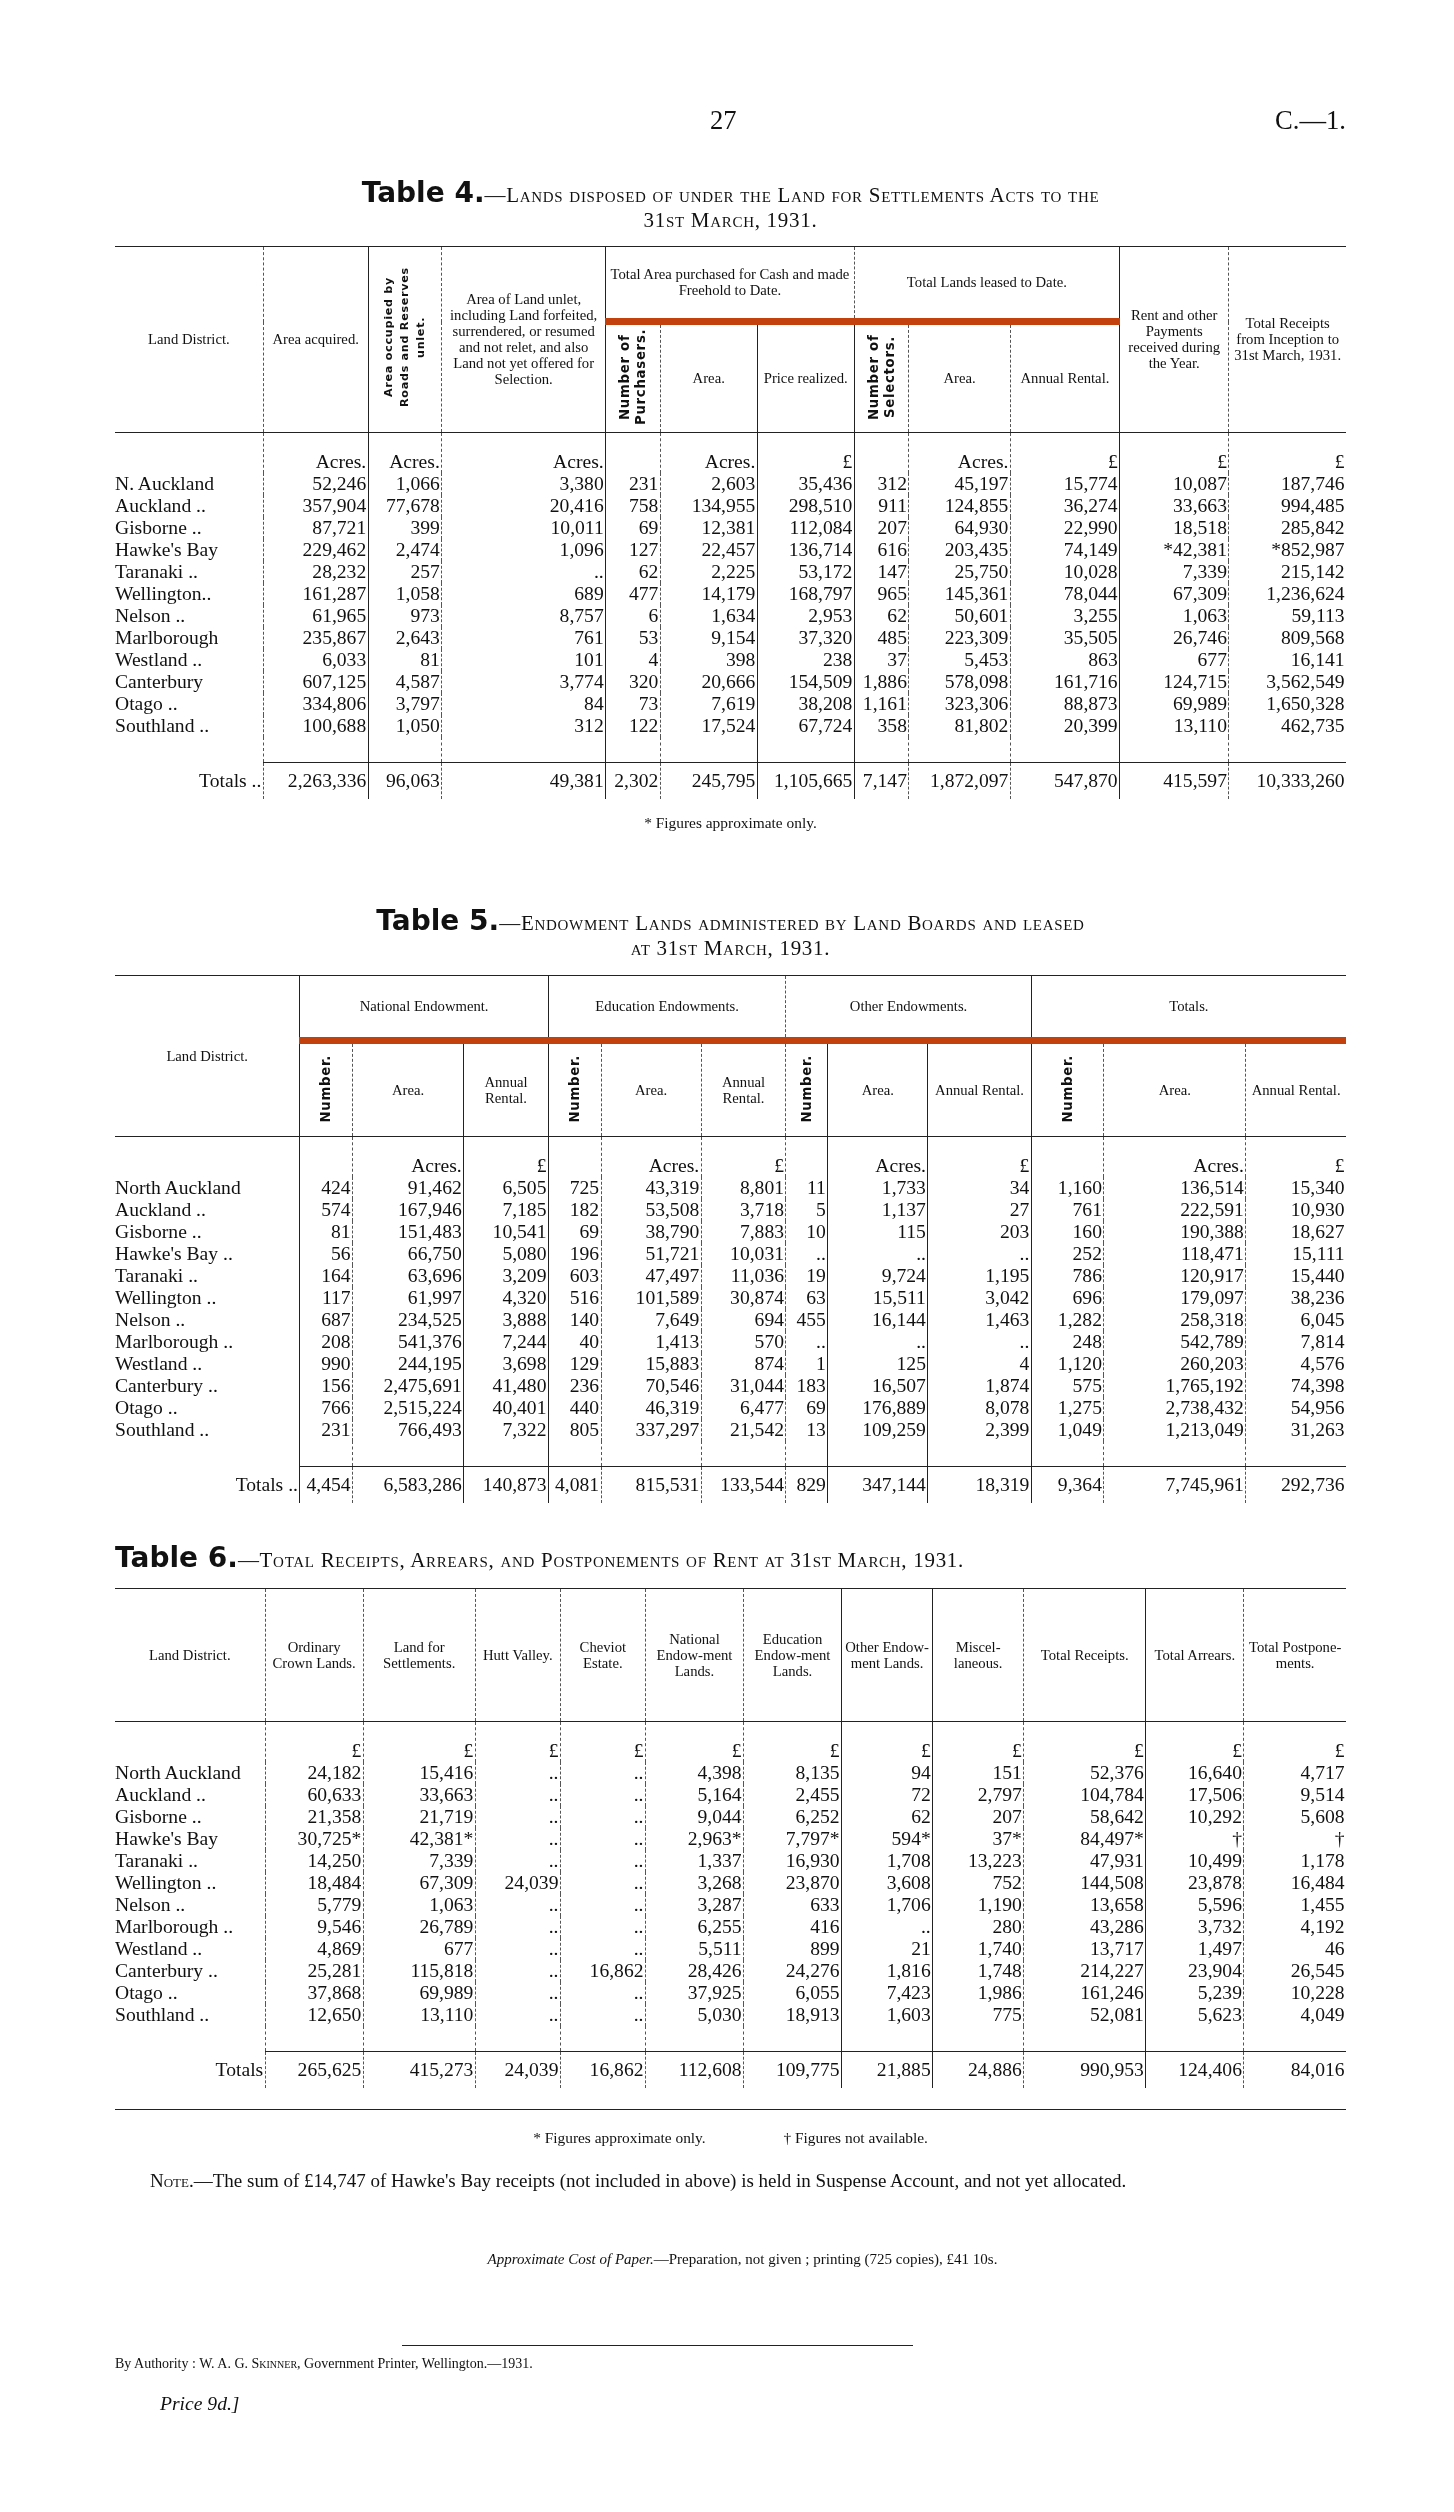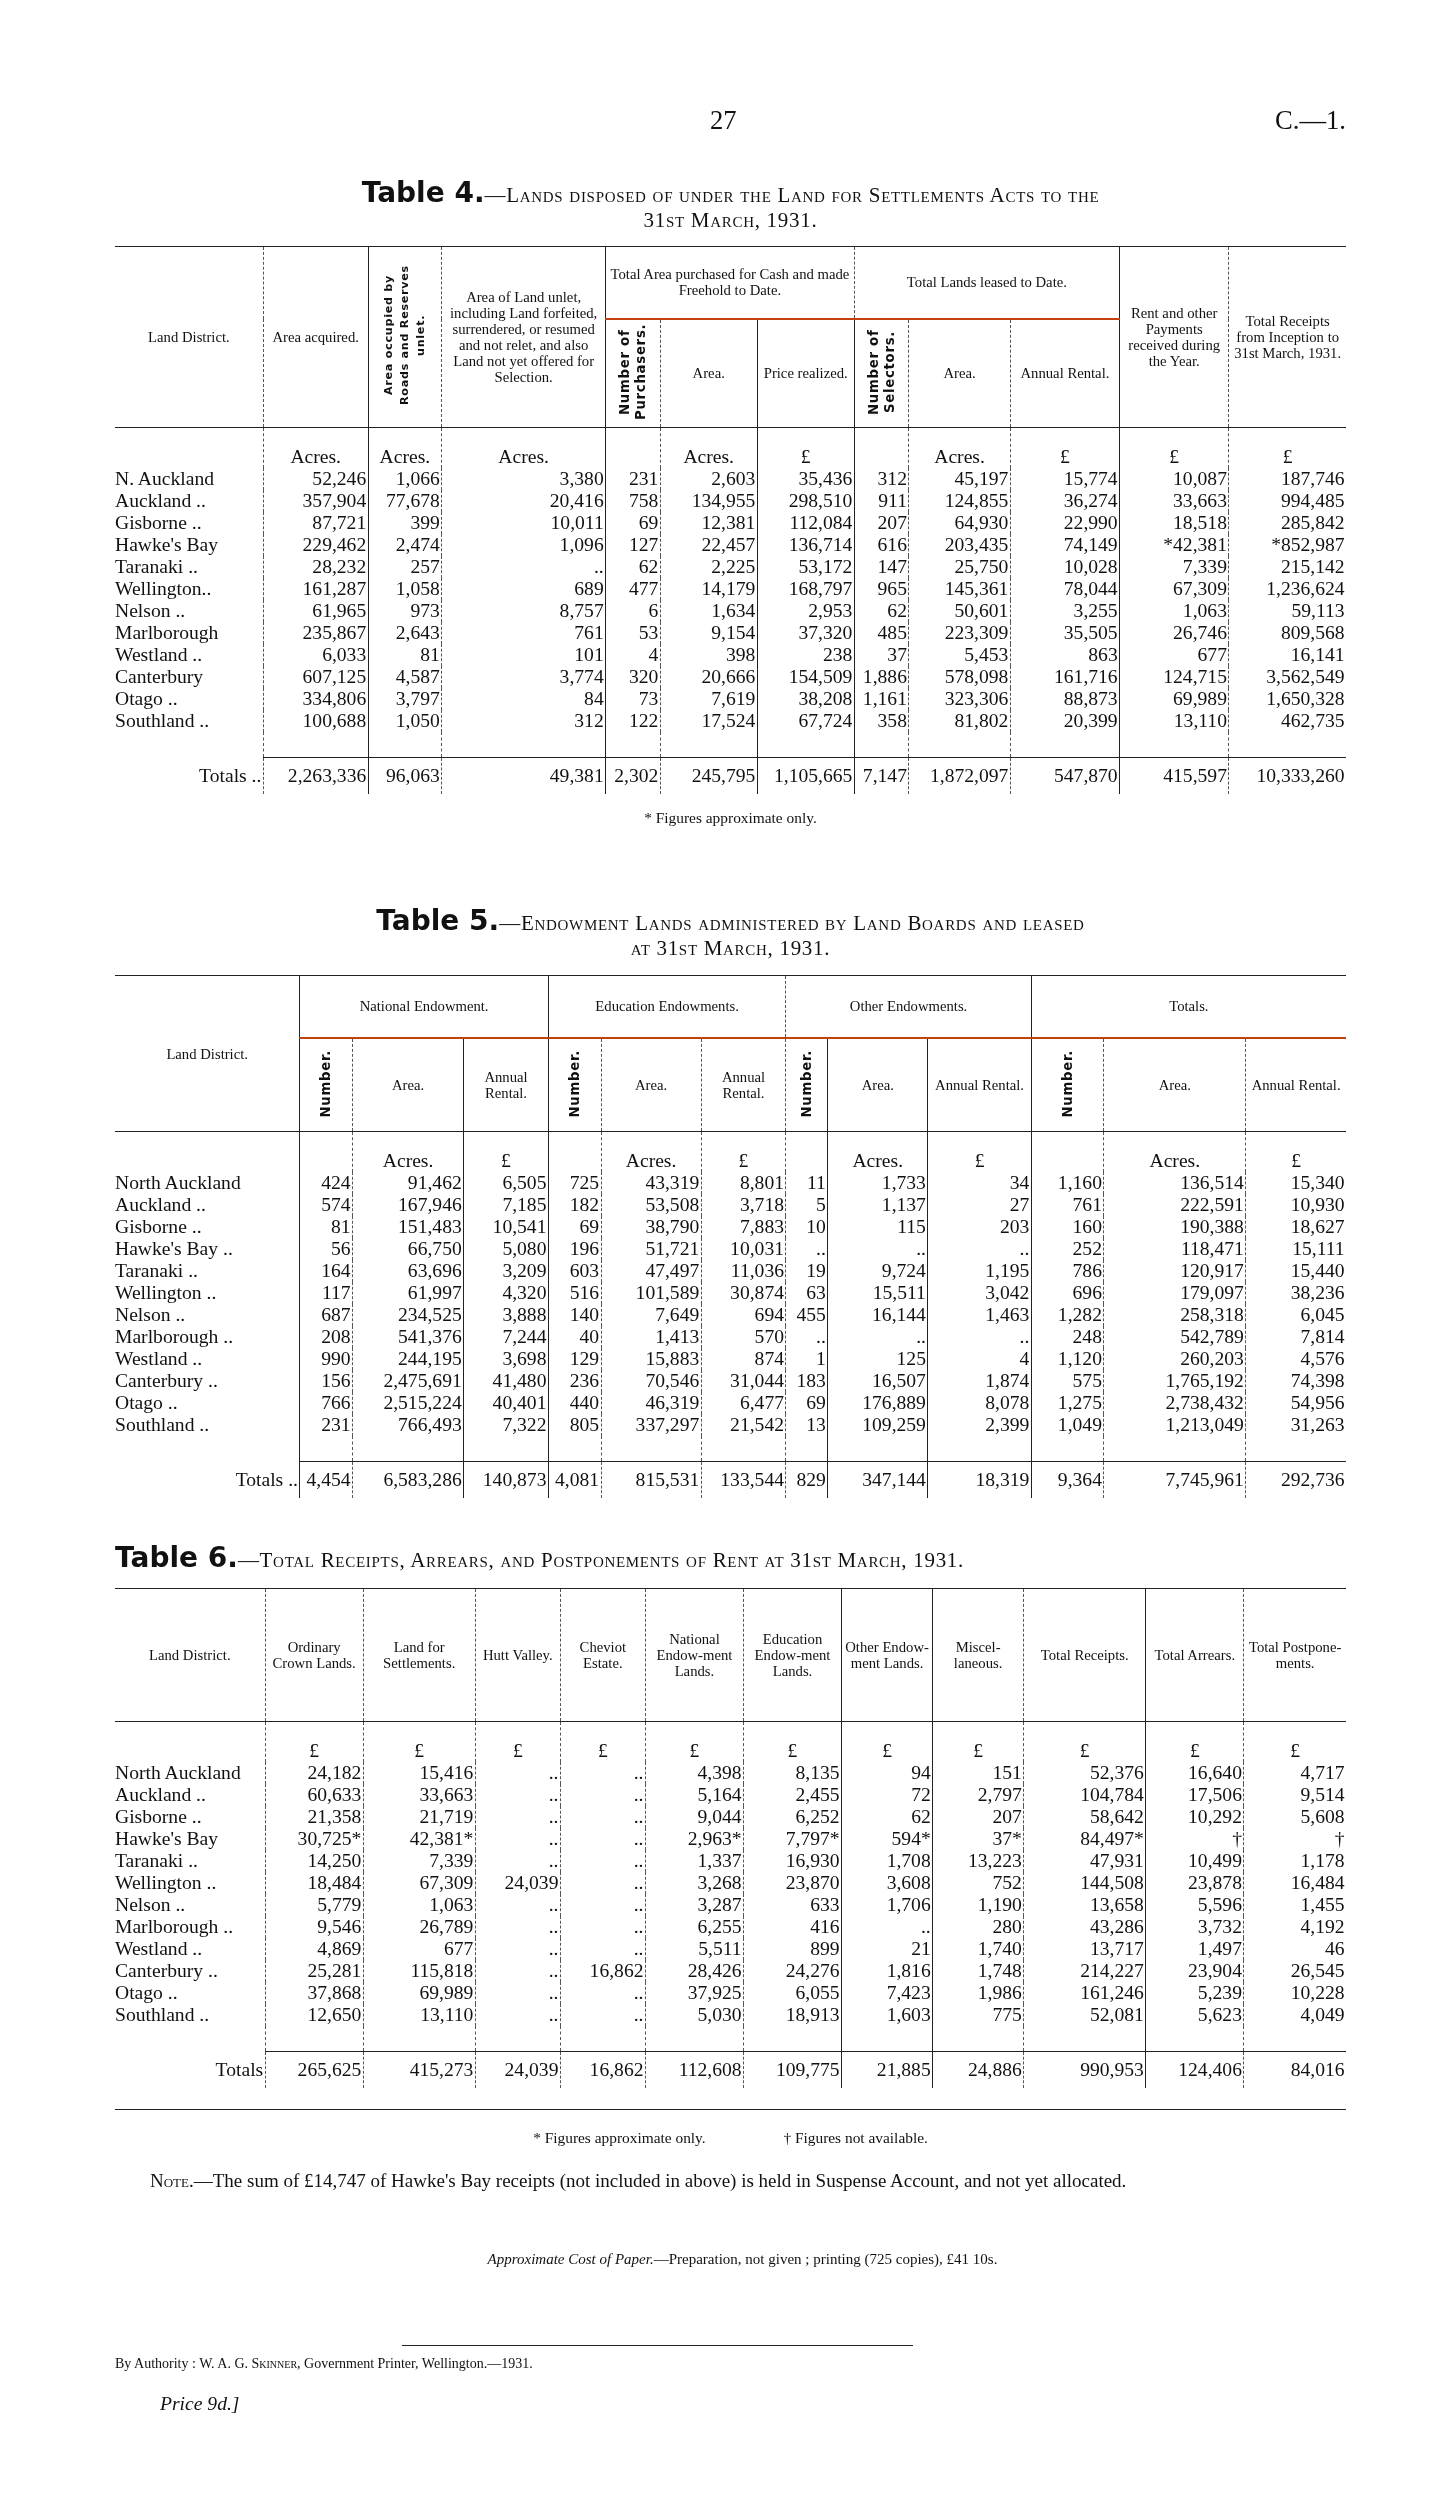--- a/index.html
+++ b/index.html
@@ -17,23 +17,23 @@
   .sc { font-variant: small-caps; }
 
   table.t { border-collapse: collapse; width: 100%; font-size: 19.6px; }
   table.t th { font-weight: normal; font-size: 14.7px; line-height: 16px; vertical-align: middle; text-align: center; padding: 2.8px 2.1px; }
   table.t td { text-align: right; padding: 0 1.4px; line-height: 22px; white-space: nowrap; }
   table.t td.dist { text-align: left; padding-left: 0; }
   table.t .bl { border-left: 1px solid #222; }
   table.t .dl { border-left: 1px dashed #555; }
   table.t thead tr.top th { border-top: 1.4px solid #222; }
   table.t thead tr.last th, table.t thead th.full { border-bottom: 1.4px solid #222; }
-  table.t .sub { border-bottom: 2px solid #c2410c; }
+  table.t .sub { border-bottom: 7px solid #c2410c; }
   .rot { writing-mode: vertical-rl; transform: rotate(180deg); font-family: "DejaVu Sans", sans-serif; font-weight: bold; font-size: 13.3px; letter-spacing: 0.7px; white-space: nowrap; display: inline-block; }
-  tr.units td { text-align: center; padding-top: 18px; }
+  tr.units td { text-align: right; padding-top: 18px; }
   tr.sep td { height: 25px; border-bottom: 1.4px solid #222; }
   tr.sep td.nb { border-bottom: none; }
   tr.tot td { padding-top: 7px; padding-bottom: 7px; }
   .rule { border-top: 1.4px solid #222; }
   .foot { text-align: center; font-size: 15.4px; }
   .note { font-size: 19px; line-height: 28px; text-indent: 35px; }
   .ital { font-style: italic; }
 </style>
 </head>
 <body>

